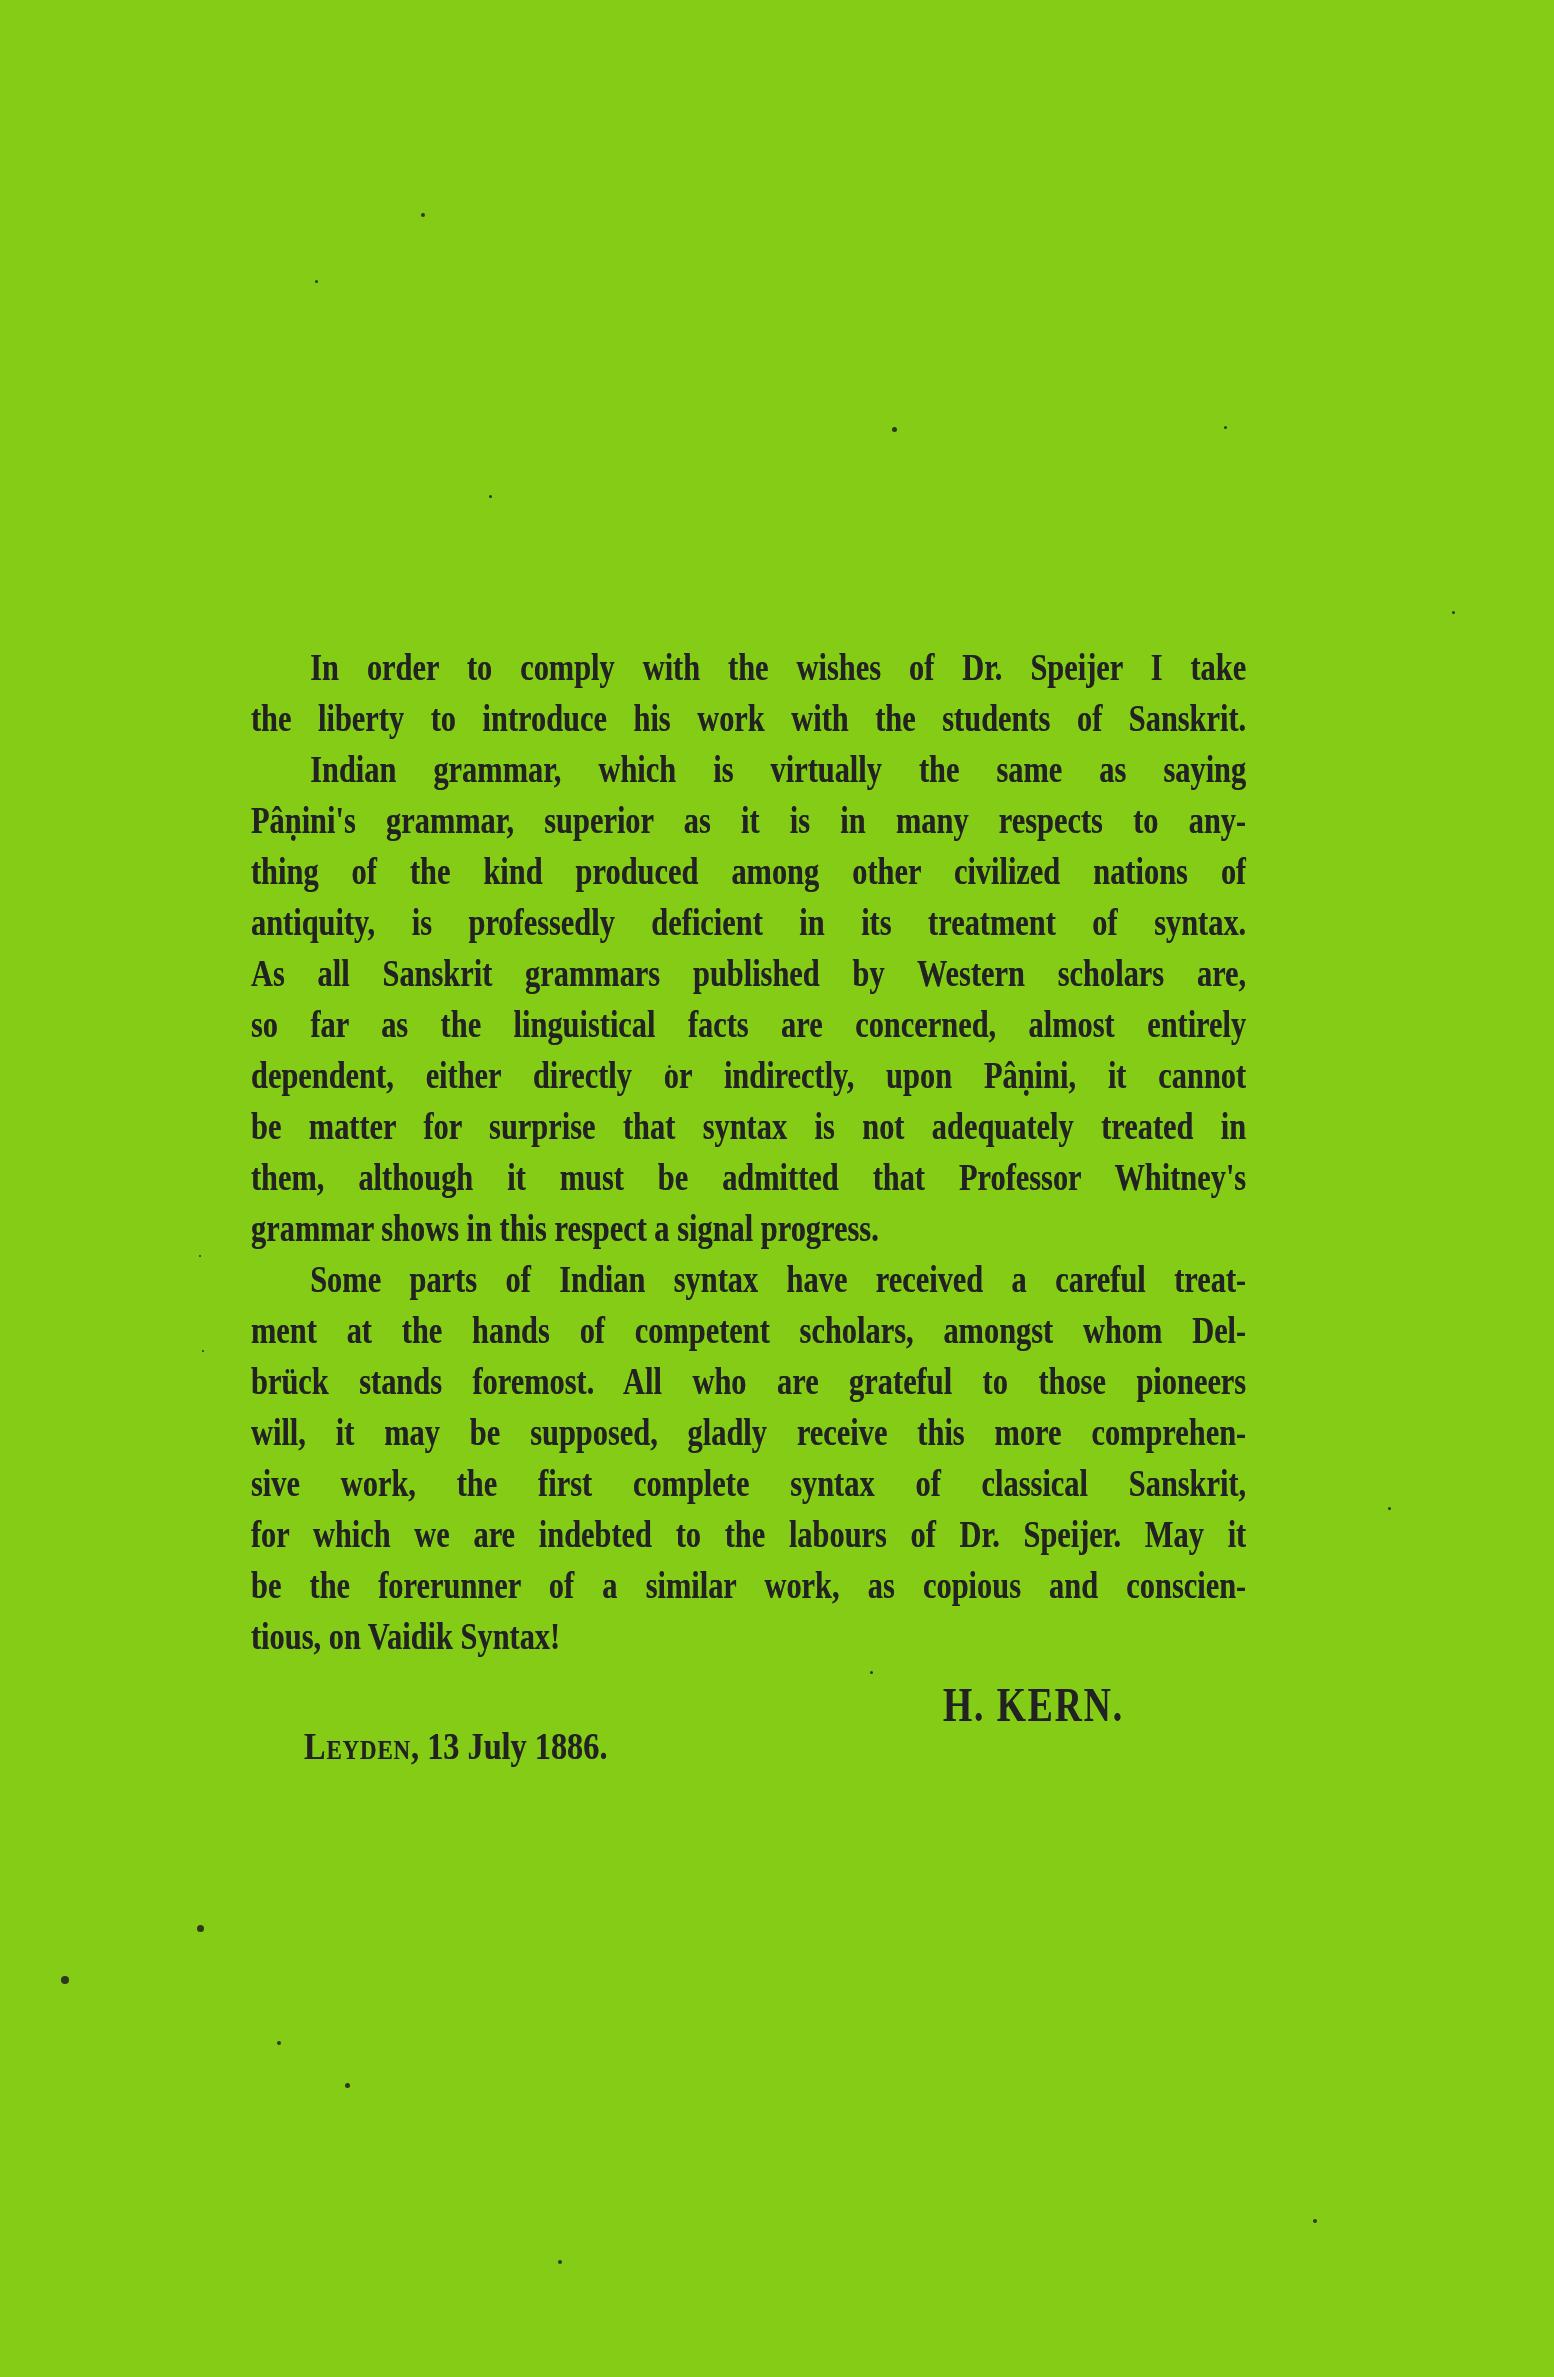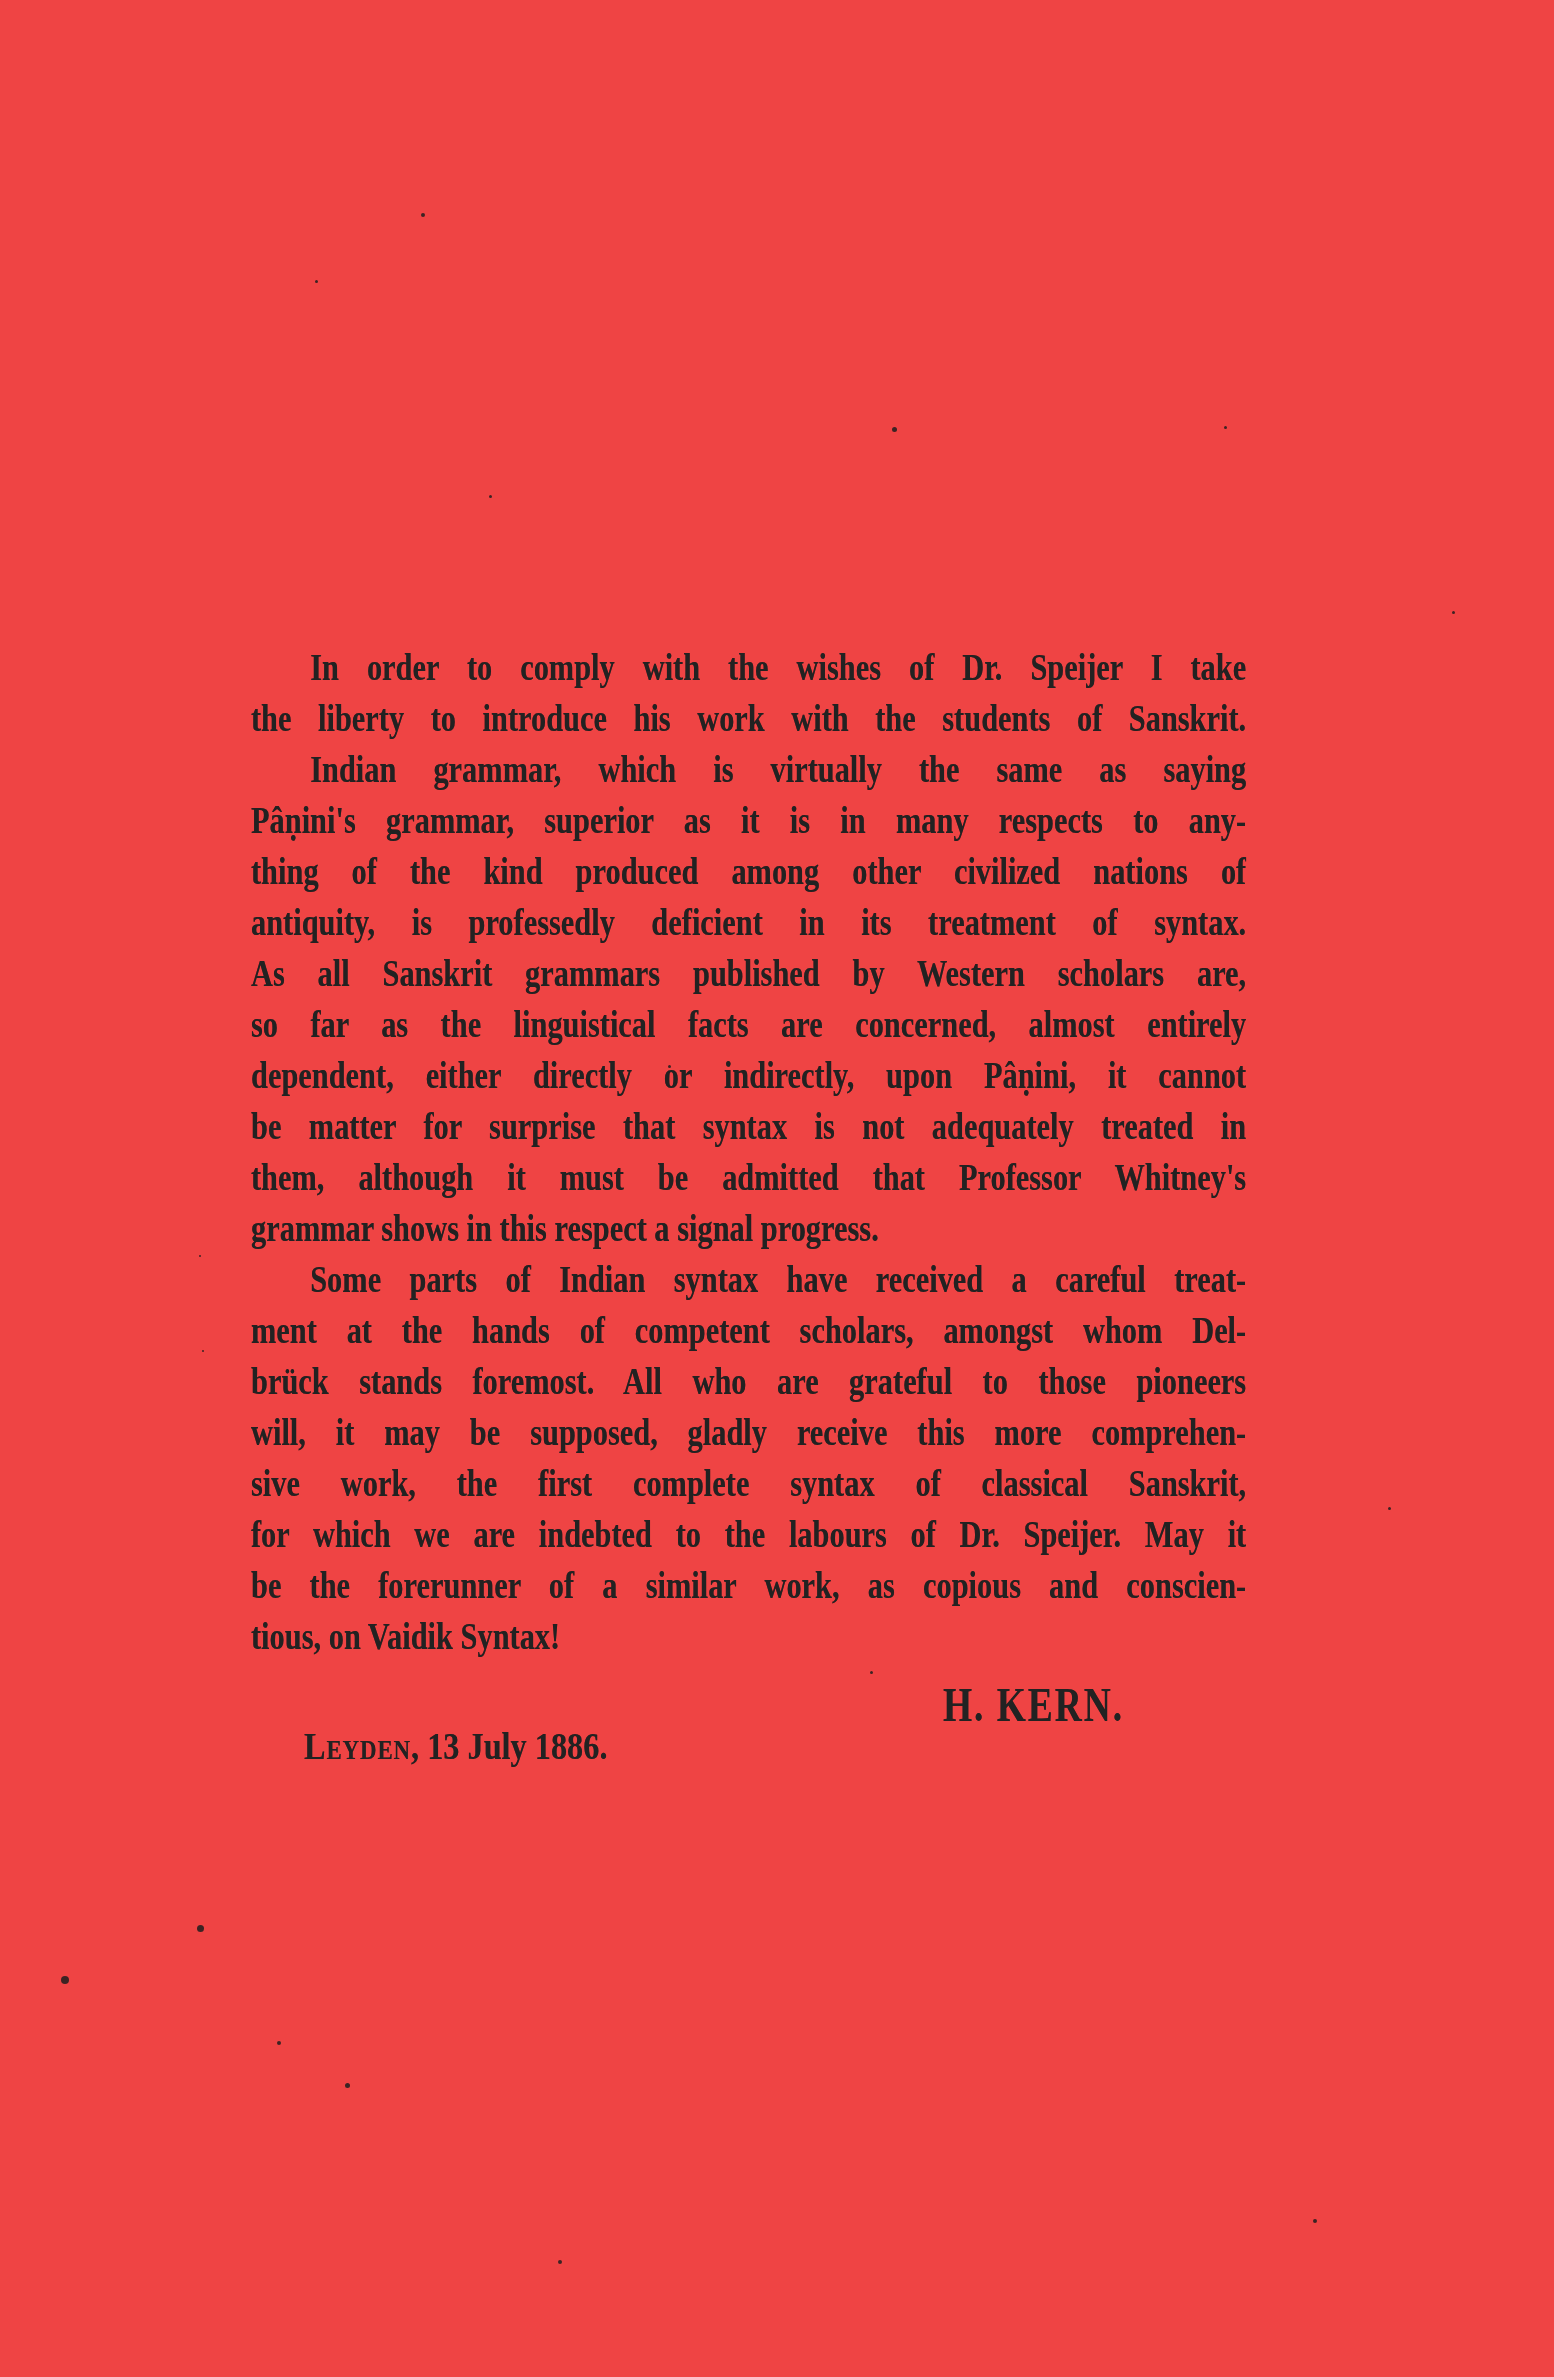--- a/index.html
+++ b/index.html
@@ -64,21 +64,21 @@
   .speck {
     position: absolute;
     background: #1d1d1d;
     border-radius: 50%;
     opacity: 0.85;
   }
 </style>
 </head>
 <body>
 
-<div class="page" style="background: #ef4444; color: rgb(34, 34, 34);">
+<div class="page" style="background: #84cc16; color: rgb(34, 34, 34);">
   <div class="textblock">
       <div class="line indent just">In order to comply with the wishes of Dr. Speijer I take</div>
       <div class="line just">the liberty to introduce his work with the students of Sanskrit.</div>
       <div class="line indent just">Indian grammar, which is virtually the same as saying</div>
       <div class="line just">Pâṇini's grammar, superior as it is in many respects to any-</div>
       <div class="line just">thing of the kind produced among other civilized nations of</div>
       <div class="line just">antiquity, is professedly deficient in its treatment of syntax.</div>
       <div class="line just">As all Sanskrit grammars published by Western scholars are,</div>
       <div class="line just">so far as the linguistical facts are concerned, almost entirely</div>
       <div class="line just">dependent, either directly or indirectly, upon Pâṇini, it cannot</div>

